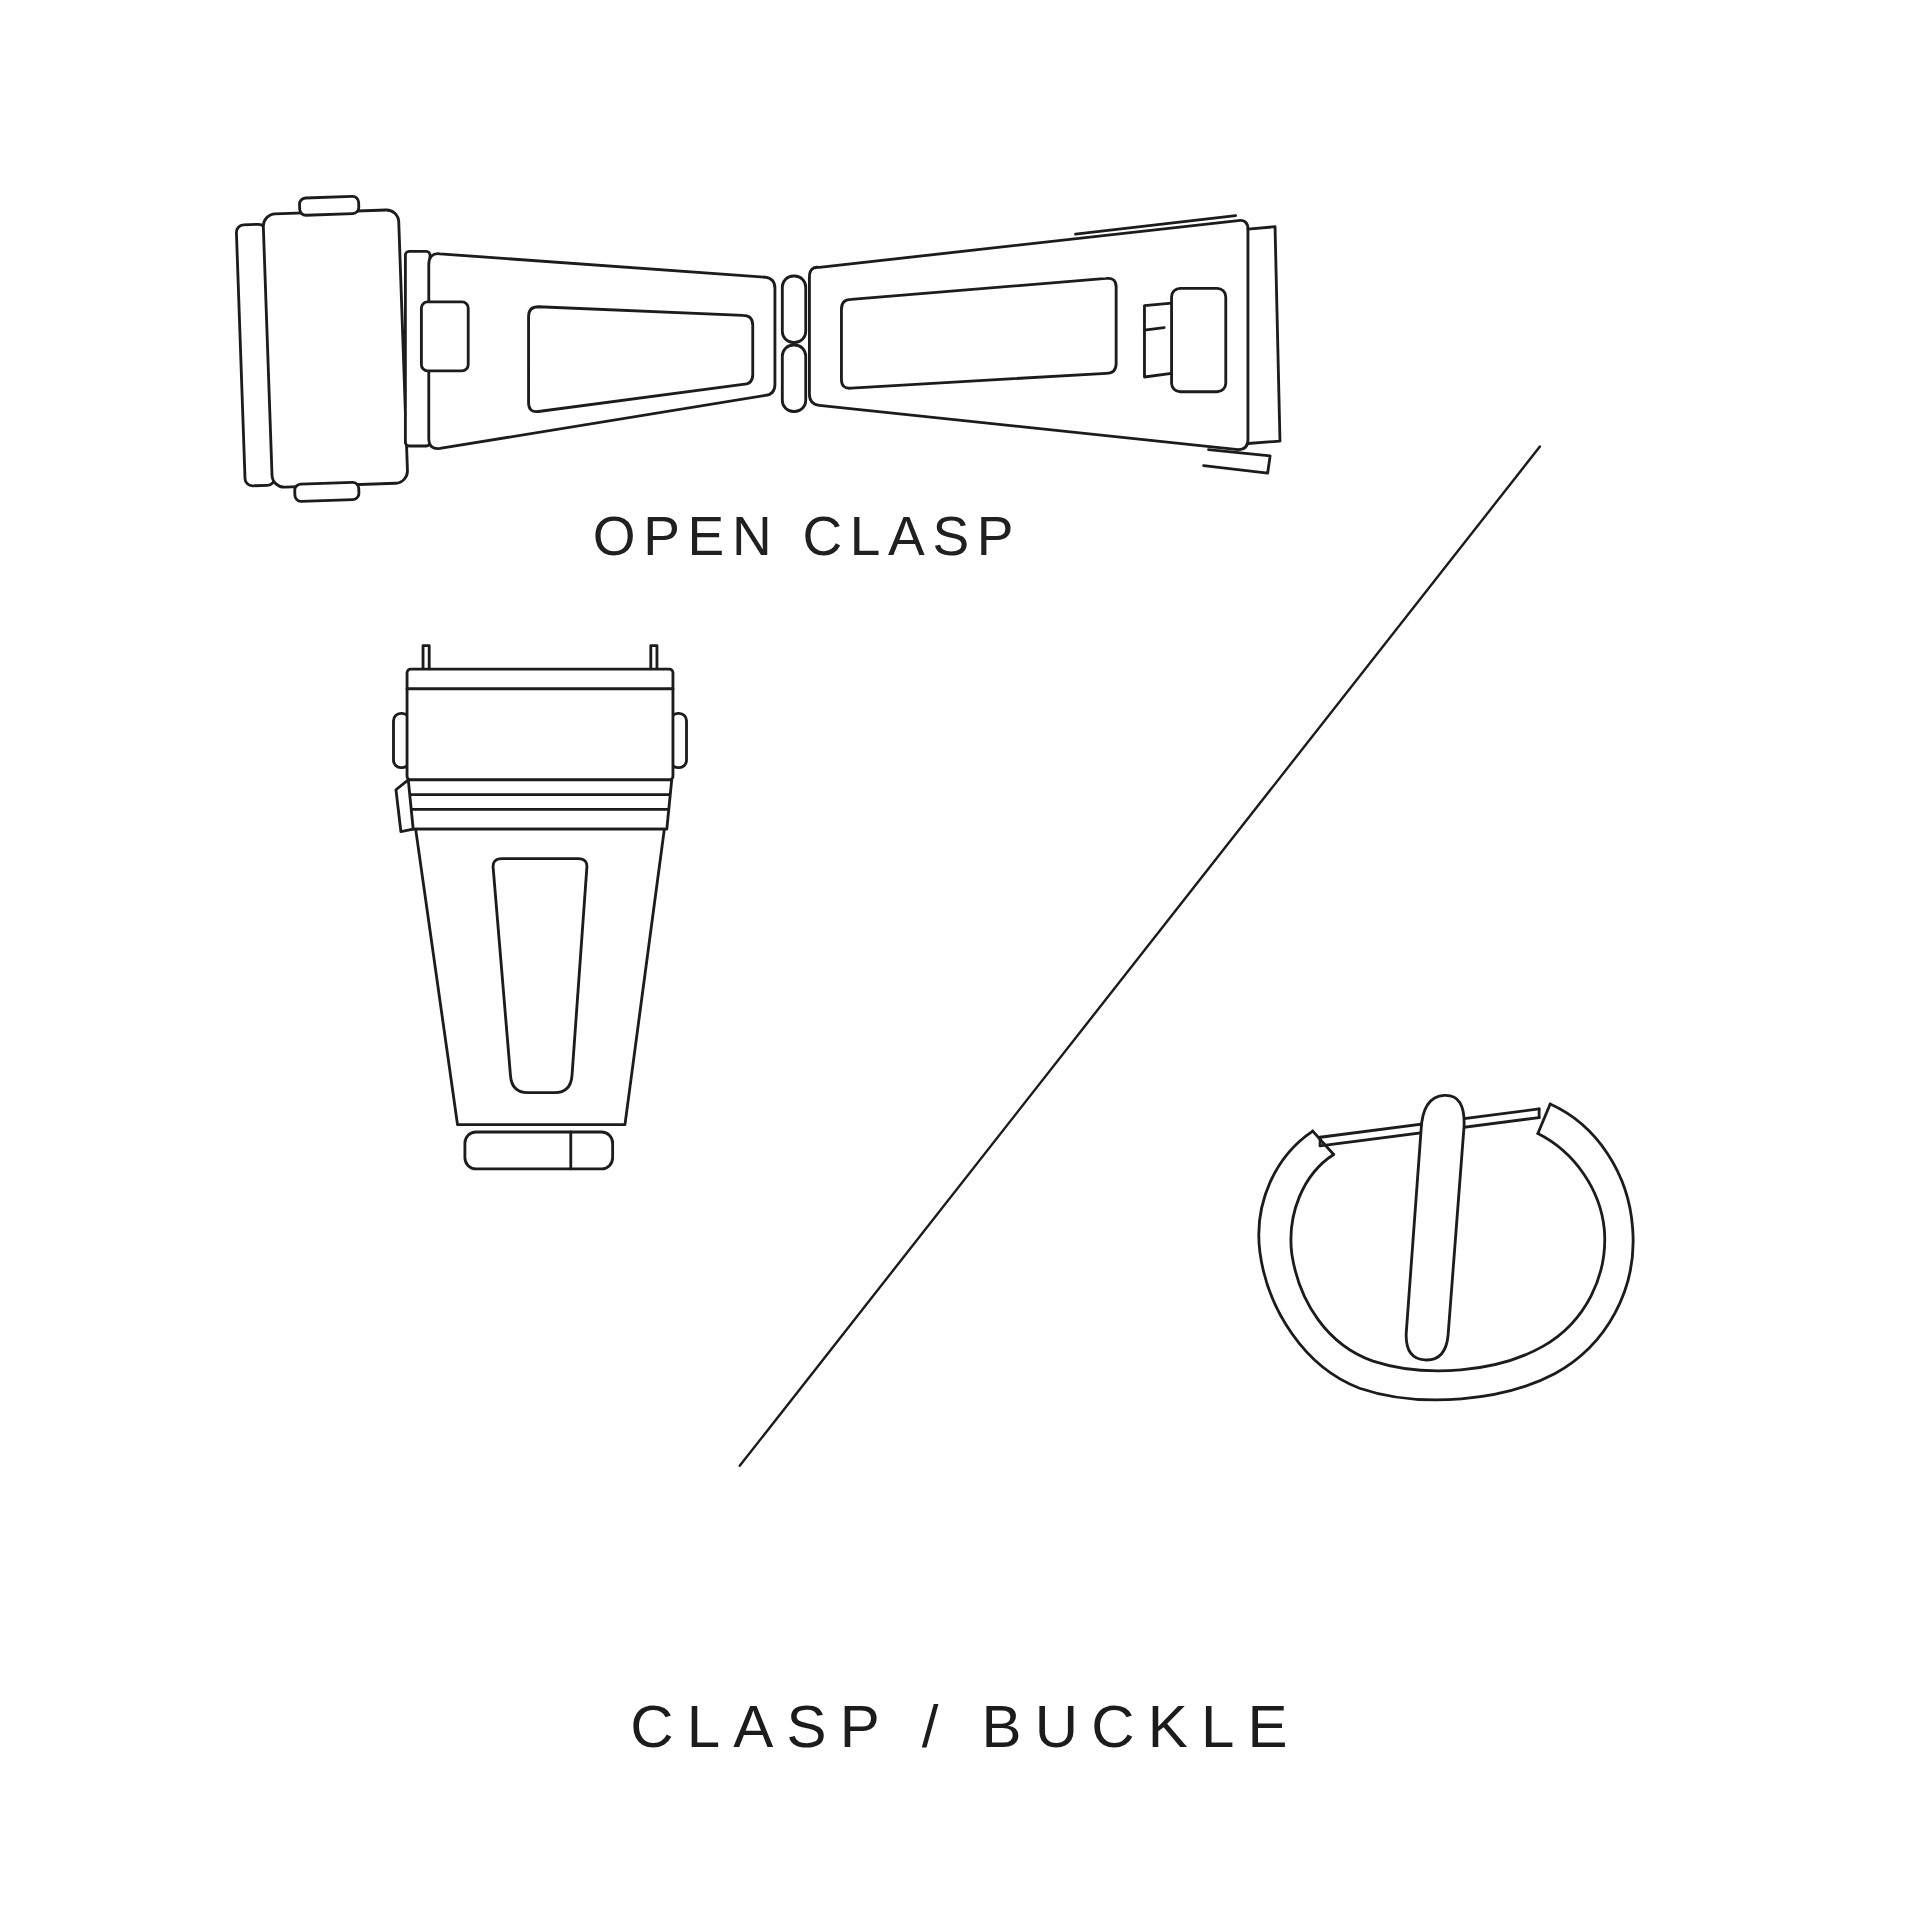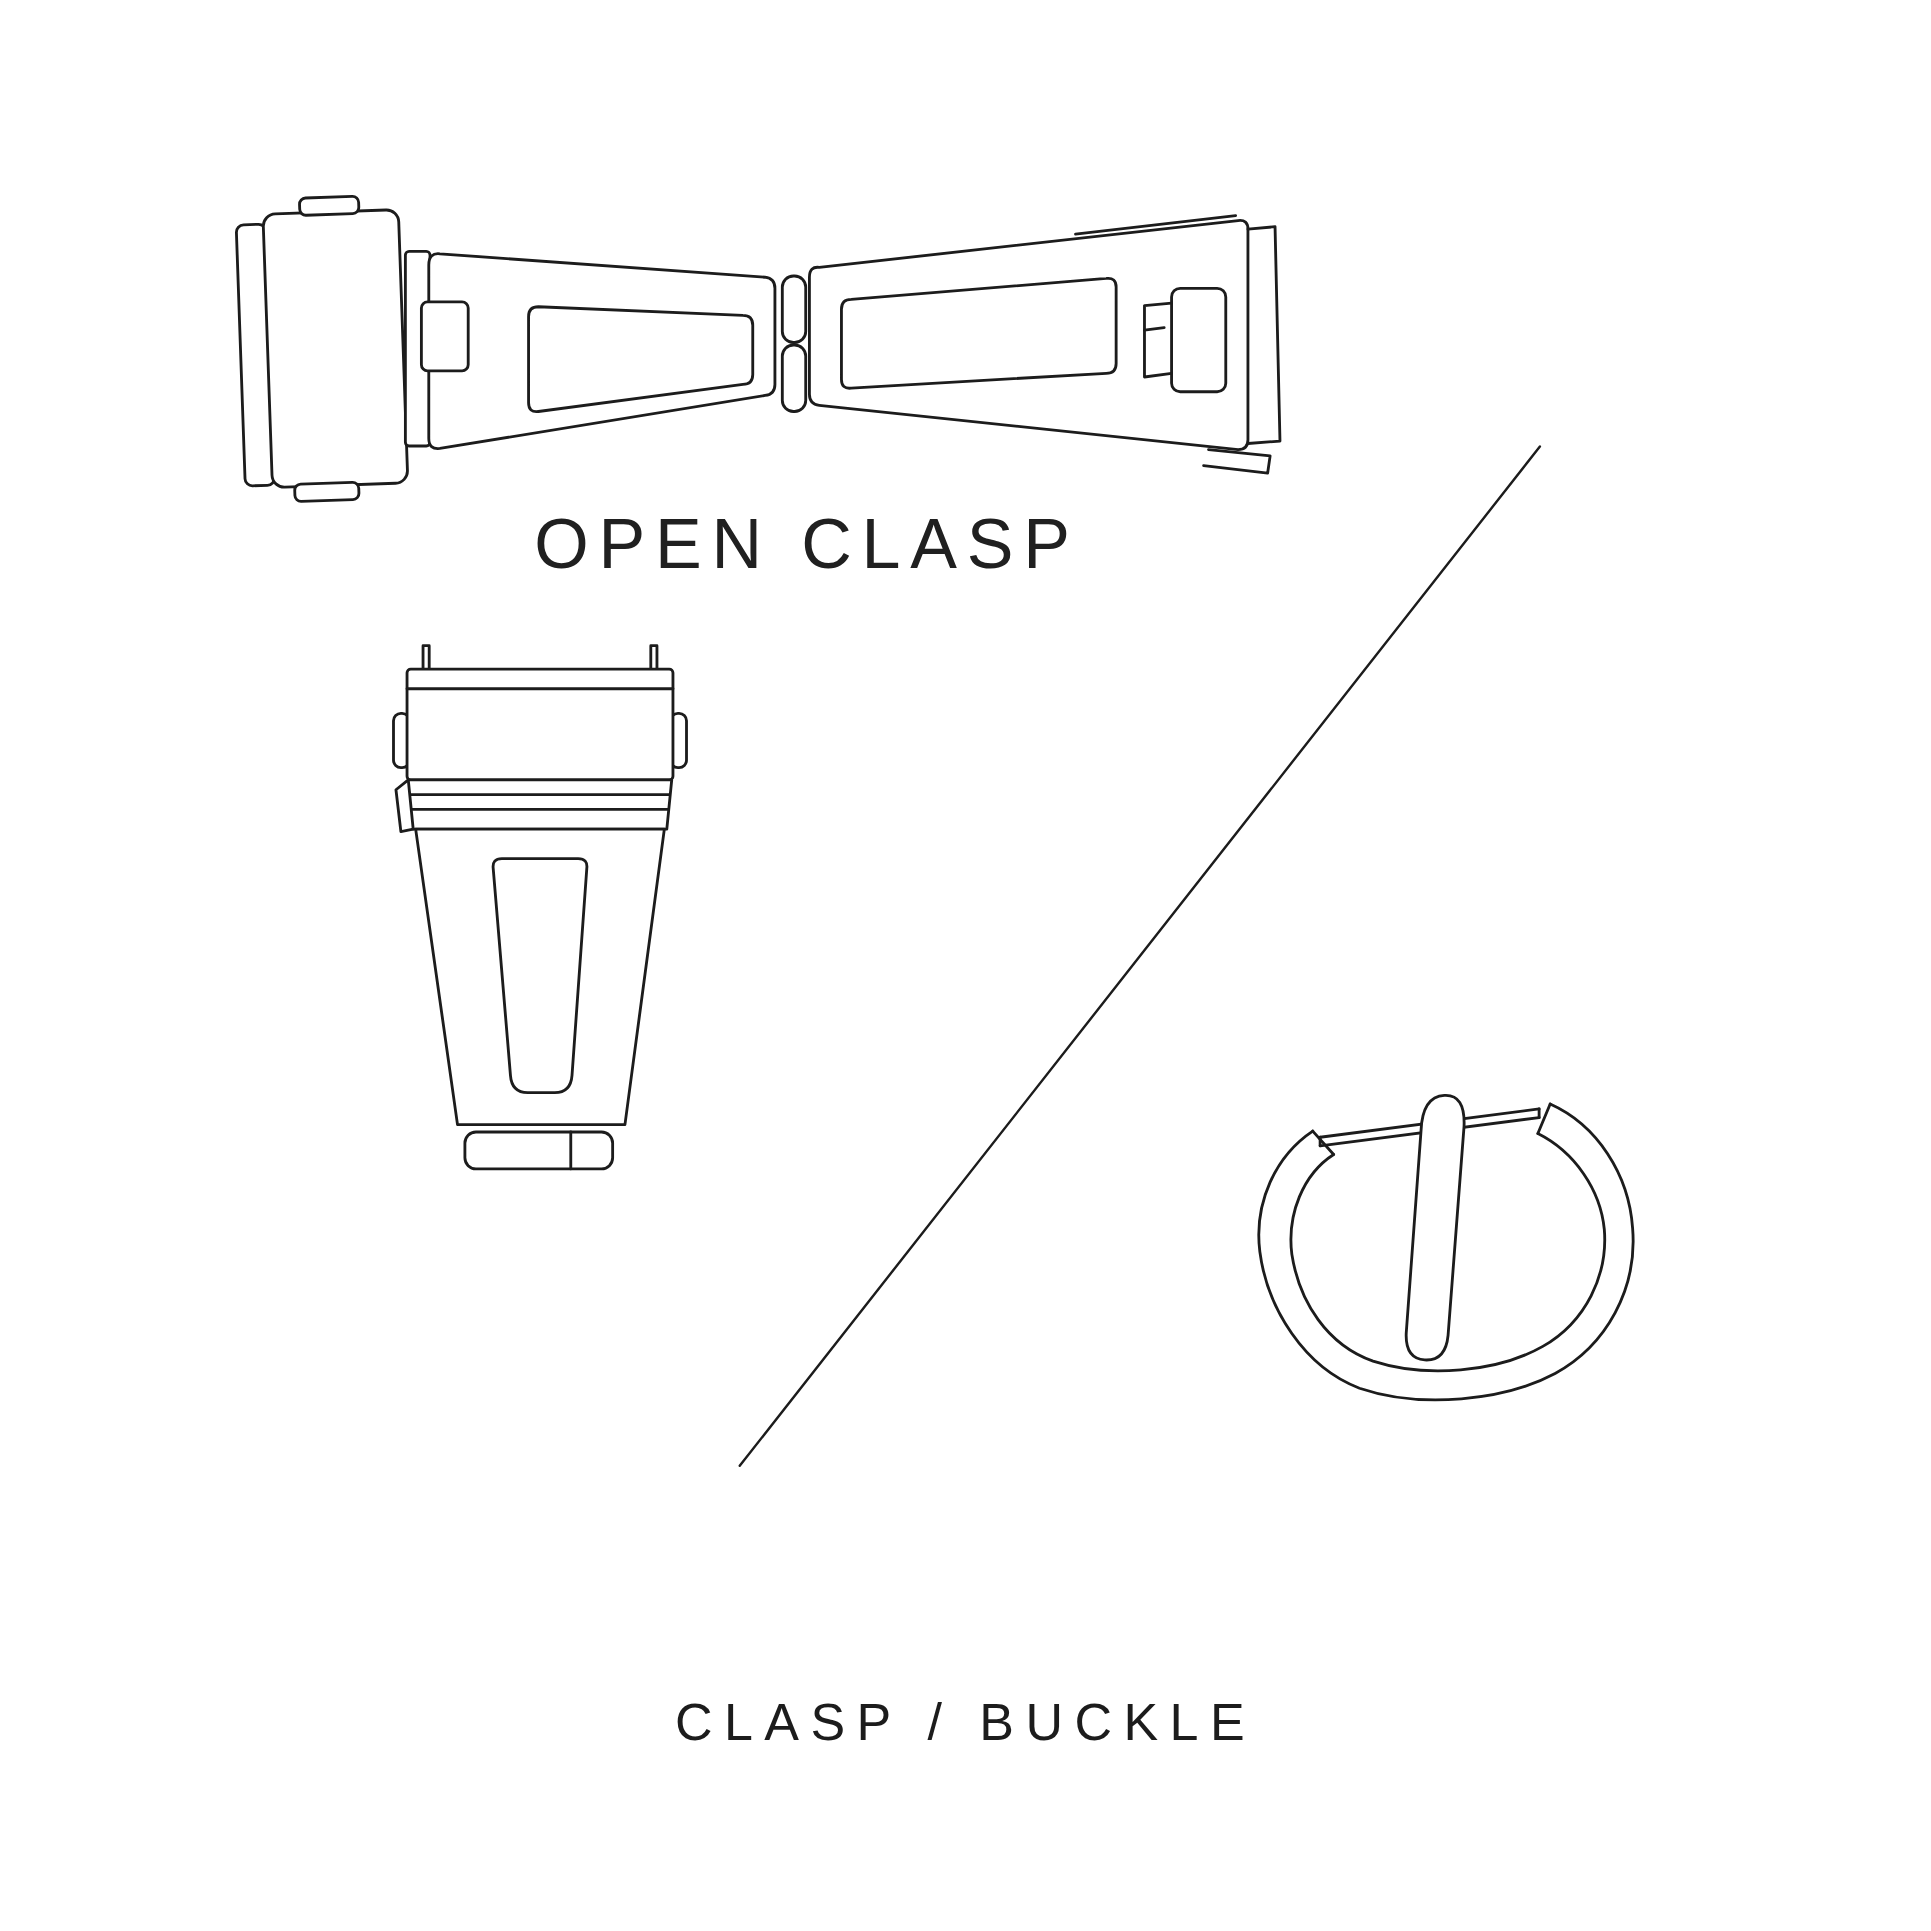--- a/index.html
+++ b/index.html
@@ -28,32 +28,32 @@
     stroke: #1c1c1c;
     stroke-width: 2.3;
     stroke-linejoin: round;
     stroke-linecap: round;
   }
   .shape { fill: #ffffff; }
   .open-shape { fill: none; }
   .caption {
     position: absolute;
     transform: translateX(-50%);
-    font-size: 70px;
+    font-size: 55px;
     letter-spacing: 0.14em;
     color: #202020;
     white-space: nowrap;
   }
   .diagram-title {
     position: absolute;
     left: 0;
     right: 0;
     top: 1692px;
     text-align: center;
-    font-size: 52px;
+    font-size: 60px;
     letter-spacing: 0.22em;
     color: #1c1c1c;
     white-space: nowrap;
   }
 </style>
 </head>
 <body>
 
 <div class="canvas">
 

